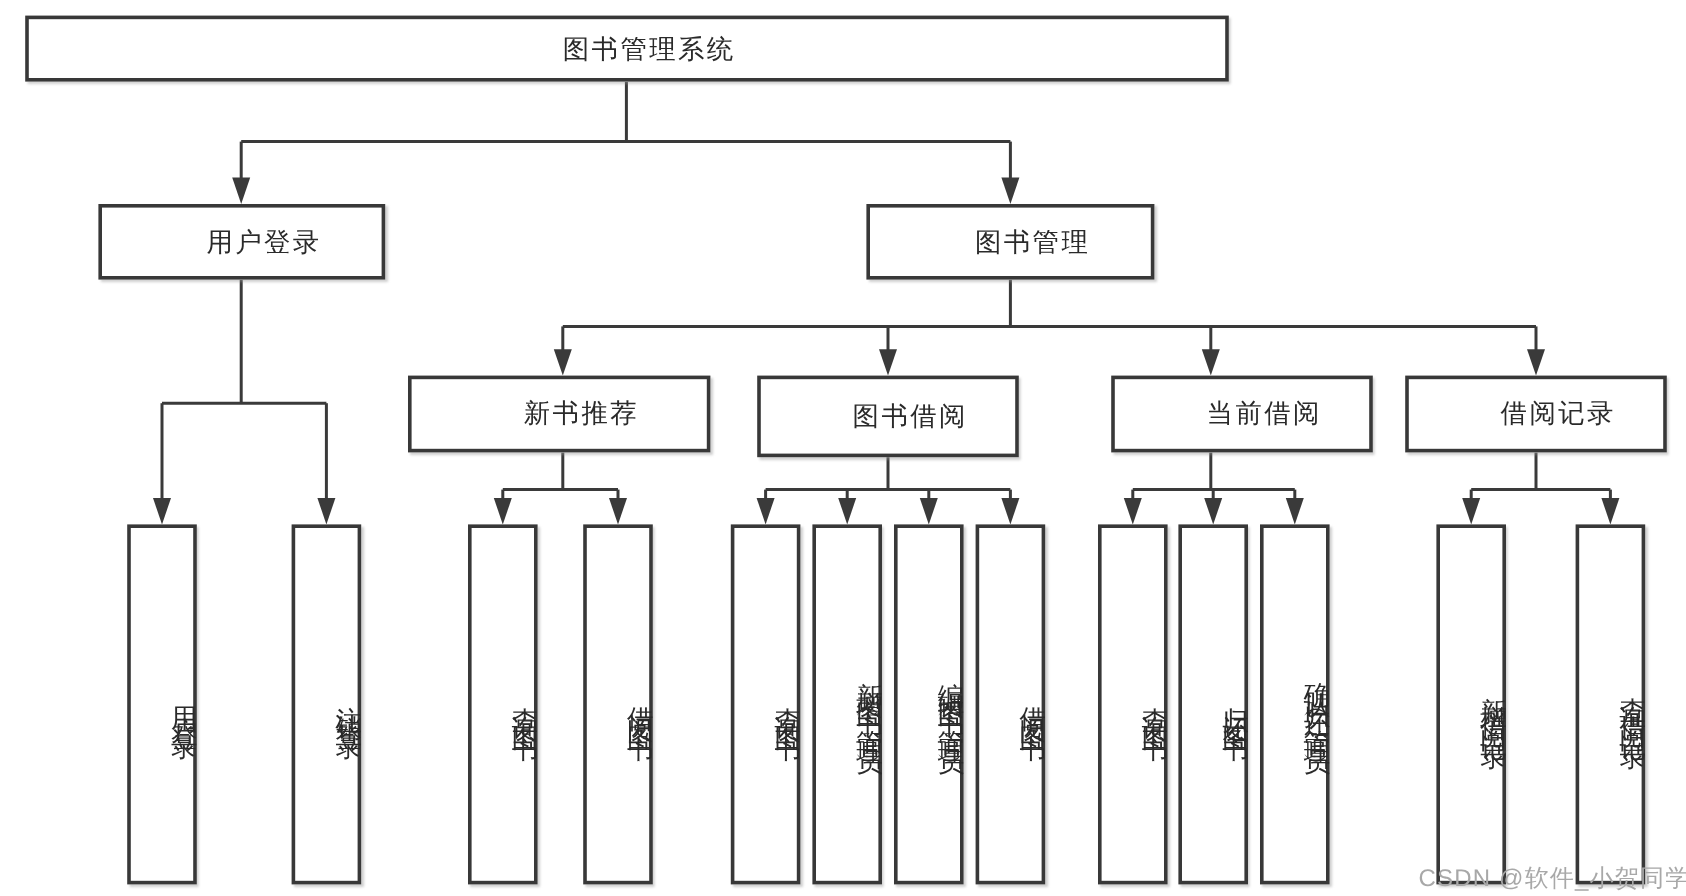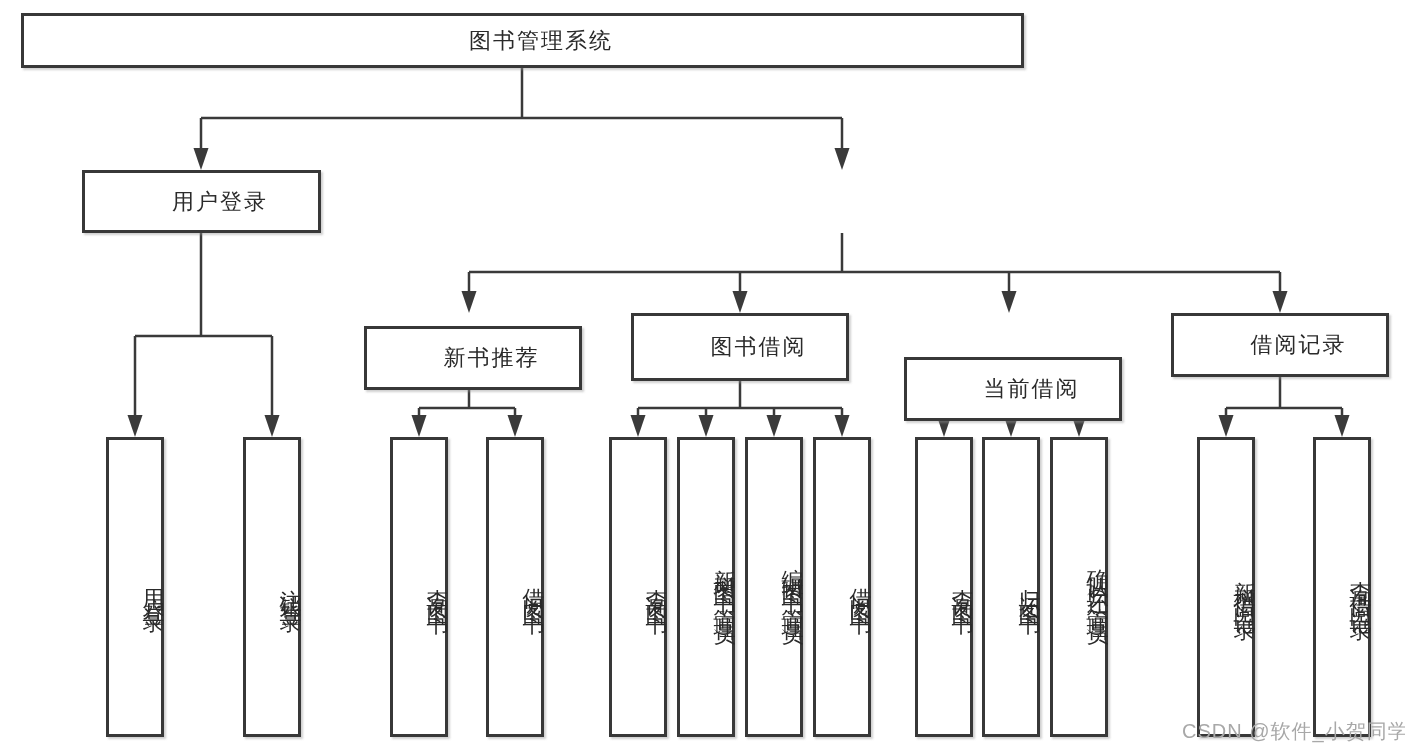--- a/index.html
+++ b/index.html
@@ -130,28 +130,31 @@
     </g>
   </svg>
 
   <div class="node hbox" style="left:21px; top:13px; width:1003px; height:55px;">
     <span>图书管理系统</span>
   </div>
 
   <div class="node hbox" style="left:82px; top:170px; width:239px; height:63px;">
     <span>用户登录</span>
   </div>
-
-  <div class="node hbox" style="left:364px; top:313px; width:218px; height:64px;margin-top:13px;">
+  <div class="node hbox" style="left:722px; top:170px; width:240px; height:63px;">
+    <span>图书管理</span>
+  </div>
+
+  <div class="node hbox" style="left:340px; top:313px; width:252px; height:64px;">
     <span>新书推荐</span>
   </div>
   <div class="node hbox" style="left:631px; top:313px; width:218px; height:68px;">
     <span>图书借阅</span>
   </div>
-  <div class="node hbox" style="left:904px; top:313px; width:218px; height:64px;margin-top:44px;">
+  <div class="node hbox" style="left:926px; top:313px; width:218px; height:64px;">
     <span>当前借阅</span>
   </div>
   <div class="node hbox" style="left:1171px; top:313px; width:218px; height:64px;">
     <span>借阅记录</span>
   </div>
 
   <div class="node vbox" style="left:106px; top:437px; width:58px; height:300px;">
     <span>用户登录</span>
   </div>
   <div class="node vbox" style="left:243px; top:437px; width:58px; height:300px;">

